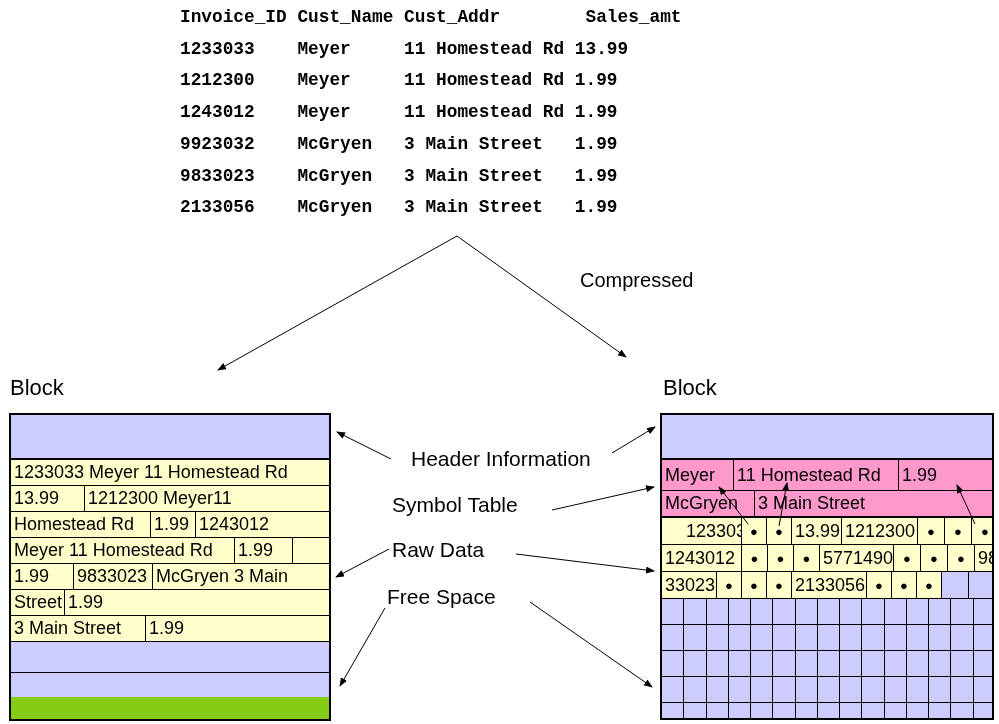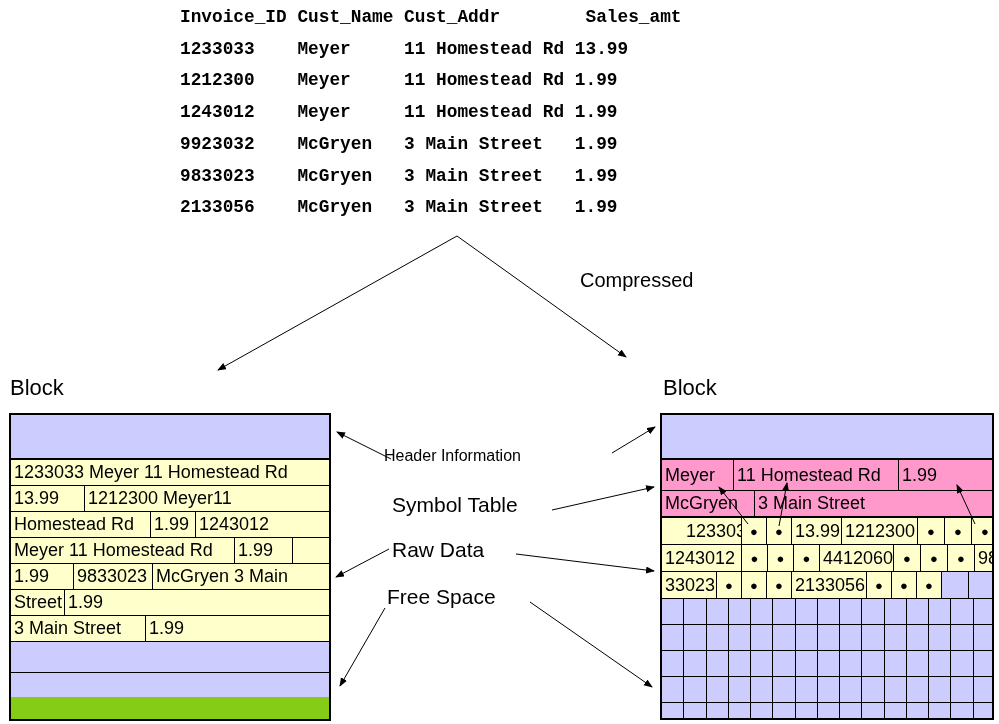--- a/index.html
+++ b/index.html
@@ -8,21 +8,21 @@
   
   #srctable{position:absolute;left:180px;top:2px;
             font-family:"Liberation Mono","DejaVu Sans Mono",monospace;
             font-size:17.8px;line-height:31.7px;white-space:pre;font-weight:bold;}
   
   .lbl{position:absolute;white-space:nowrap;font-size:20px;}
   #lbl-notcomp{left:185px;top:269px;}
   #lbl-comp{left:580px;top:269px;}
   #lbl-block-l{left:10px;top:375px;font-size:22px;}
   #lbl-block-r{left:663px;top:375px;font-size:22px;}
-  #lbl-header{left:384px;top:447px;font-size:16px;}
+  #lbl-header{left:411px;top:447px;font-size:21px;}
   #lbl-symbol{left:392px;top:493px;font-size:21px;}
   #lbl-raw{left:392px;top:538px;font-size:21px;}
   #lbl-free{left:387px;top:585px;font-size:21px;}
   
   .block{position:absolute;top:413px;border:2px solid #000;background:#84cc16;
          box-sizing:border-box;overflow:hidden;}
   #lblock{left:9px;width:322px;height:308px;}
   #rblock{left:660px;width:334px;height:307px;}
   .bheader{height:43px;border-bottom:2px solid #000;background:var(--c-head,#ccccff);}
   .brow{display:flex;box-sizing:border-box;border-bottom:1px solid #000;overflow:hidden;}
@@ -140,21 +140,21 @@
           <div class="cell" style="width: 80px;">1243012</div>
           <div class="cell dotc" style="width: 26px;">
             <span class="dot">●</span>
           </div>
           <div class="cell dotc" style="width: 26px;">
             <span class="dot">●</span>
           </div>
           <div class="cell dotc" style="width: 26px;">
             <span class="dot">●</span>
           </div>
-          <div class="cell" style="width: 74px;">4412060</div>
+          <div class="cell" style="width: 74px;">5771490</div>
           <div class="cell dotc" style="width: 27px;">
             <span class="dot">●</span>
           </div>
           <div class="cell dotc" style="width: 27px;">
             <span class="dot">●</span>
           </div>
           <div class="cell dotc" style="width: 27px;">
             <span class="dot">●</span>
           </div>
           <div class="cell" style="width: 24px;">98</div>

